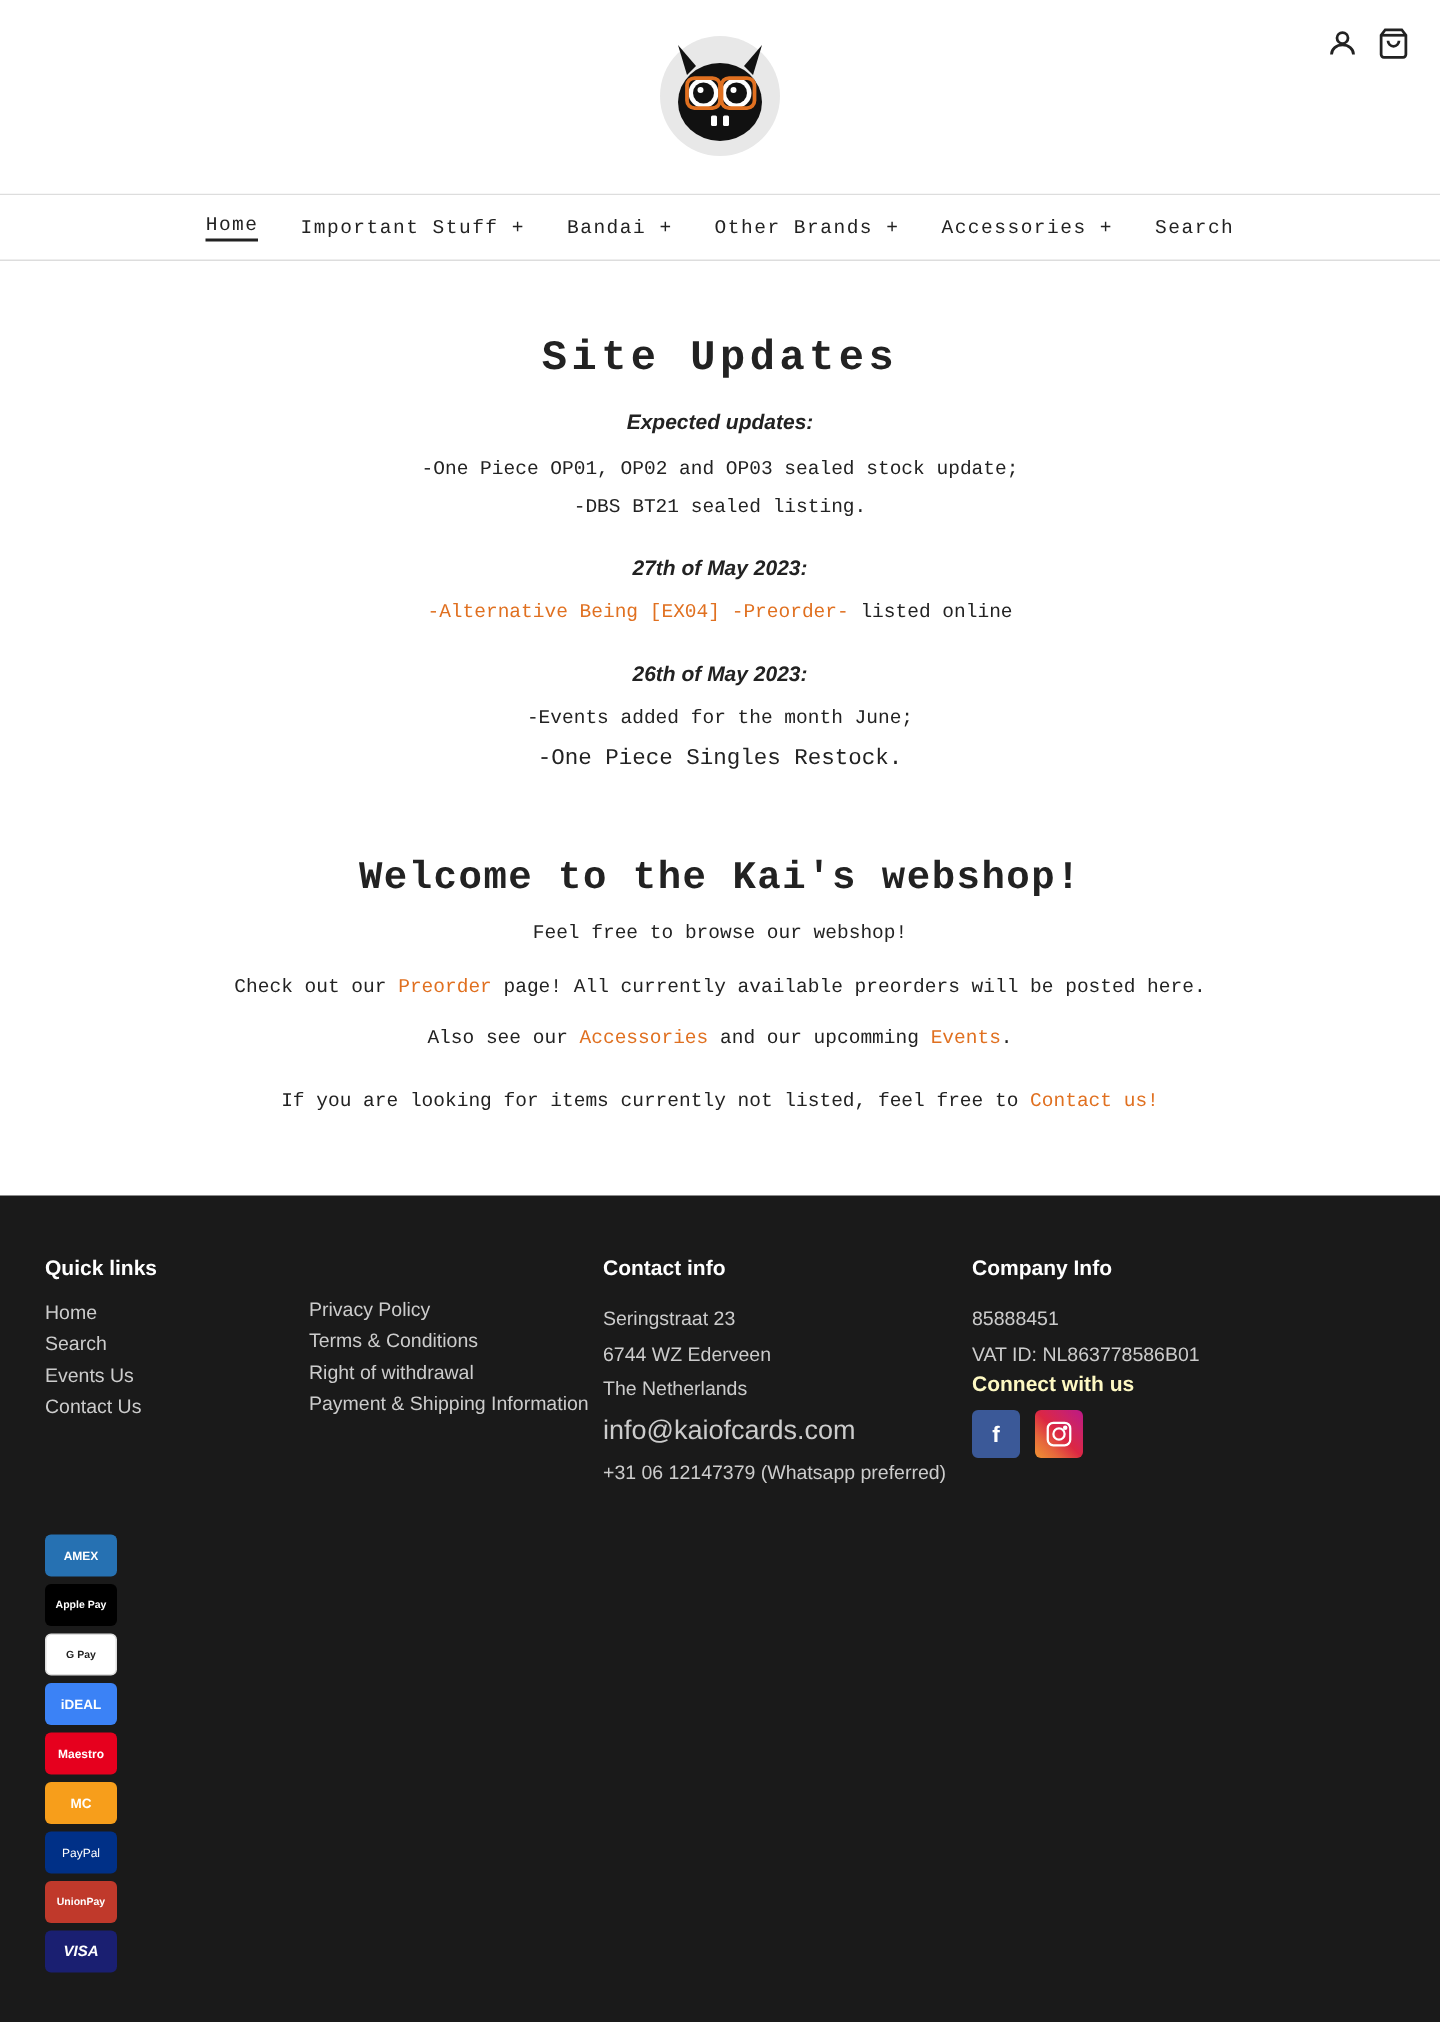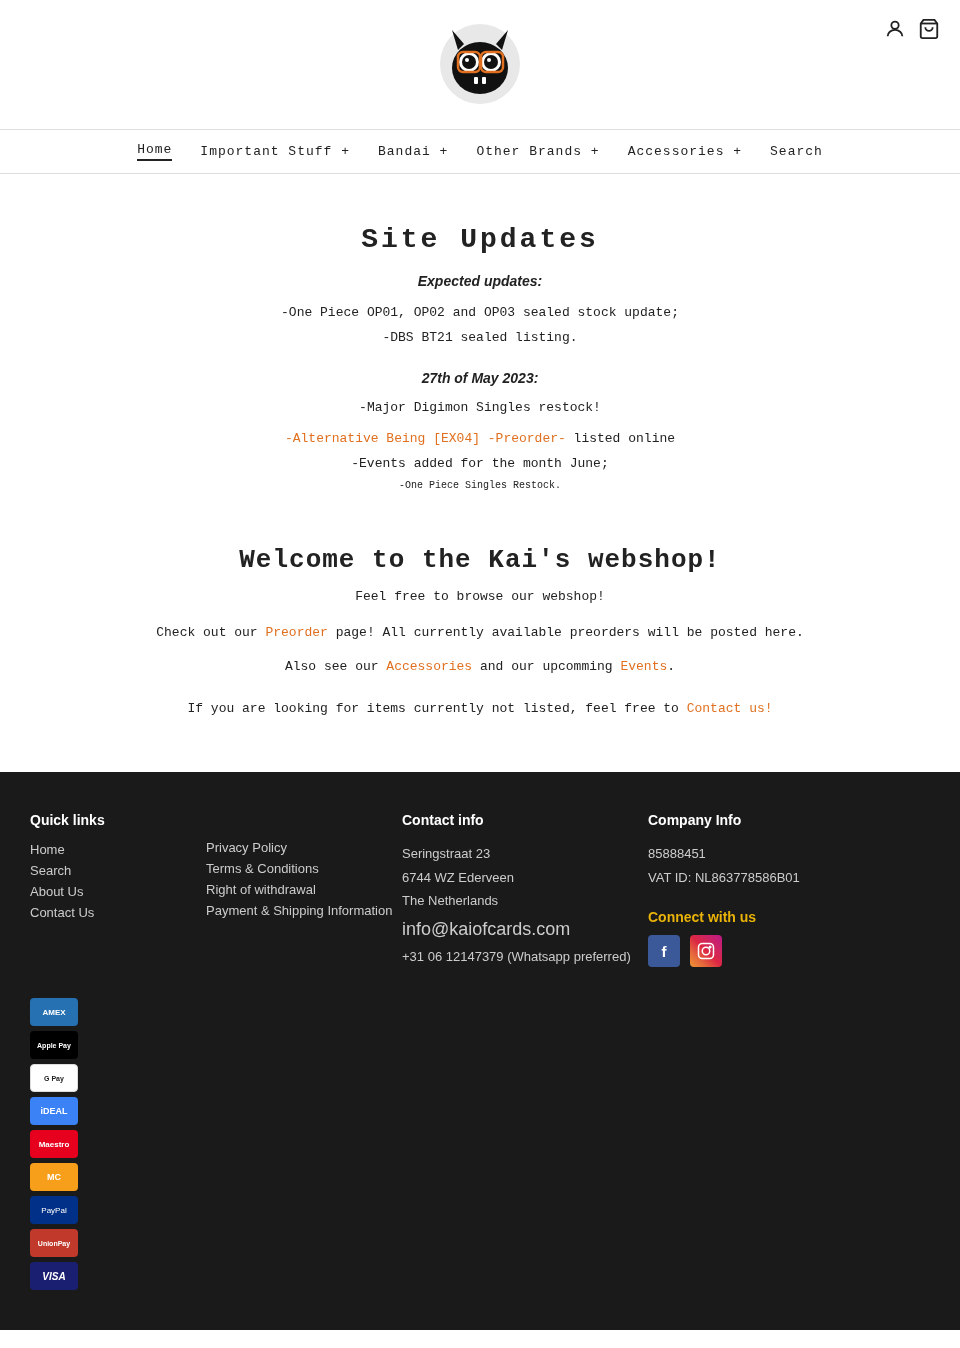--- a/index.html
+++ b/index.html
@@ -67,27 +67,27 @@
   <h1 style="font-family:'Courier New',monospace; font-size:28px; font-weight:bold; letter-spacing:3px; margin-bottom:18px;">Site Updates</h1>
 
   <p style="font-weight:bold; font-style:italic; font-size:14px; margin-bottom:12px;">Expected updates:</p>
 
   <div>
     <p style="font-family:'Courier New',monospace; font-size:13px; line-height:1.9;">-One Piece OP01, OP02 and OP03 sealed stock update;</p>
     <p style="font-family:'Courier New',monospace; font-size:13px; line-height:1.9;">-DBS BT21 sealed listing.</p>
   </div>
 
   <p style="font-weight:bold; font-style:italic; font-size:14px; margin:20px 0 10px;">27th of May 2023:</p>
-  <p style="font-family:'Courier New',monospace; font-size:13px; line-height:1.9; margin-bottom:6px;">-Major Digimon Singles restock!</p>
   <p style="font-family:'Courier New',monospace; font-size:13px; line-height:1.9;">
     <a style="color:#e07020; text-decoration:none;">-Alternative Being [EX04] -Preorder-</a><span> listed online</span>
   </p>
 
+  <p style="font-weight:bold; font-style:italic; font-size:14px; margin:20px 0 10px;">26th of May 2023:</p>
   <p style="font-family:'Courier New',monospace; font-size:13px; line-height:1.9;">-Events added for the month June;</p>
-  <p style="font-family:'Courier New',monospace; font-size:10px; line-height:1.9;">-One Piece Singles Restock.</p>
+  <p style="font-family:'Courier New',monospace; font-size:15px; line-height:1.9;">-One Piece Singles Restock.</p>
 
   <div style="margin:50px 0 40px;"></div>
 
   <h2 style="font-family:'Courier New',monospace; font-size:26px; font-weight:bold; letter-spacing:1px; margin-bottom:14px;">Welcome to the Kai's webshop!</h2>
   <p style="font-family:'Courier New',monospace; font-size:13px; margin-bottom:16px;">Feel free to browse our webshop!</p>
 
   <p style="font-family:'Courier New',monospace; font-size:13px; line-height:2; margin-bottom:8px;">
     <span>Check out our </span><a style="color:#e07020; text-decoration:none;">Preorder</a><span> page! All currently available preorders will be posted here.</span>
   </p>
 
@@ -102,21 +102,21 @@
 </main>
 
 <footer style="background:#1a1a1a; color:#ccc; padding:40px 30px 20px;">
 
   <div style="display:grid; grid-template-columns:170px 190px 240px 1fr; gap:6px; margin-bottom:30px;">
 
     <div>
       <div style="font-size:14px; font-weight:bold; color:#fff; margin-bottom:14px;">Quick links</div>
       <a style="display:block; font-size:13px; color:#ccc; text-decoration:none; margin-bottom:6px;">Home</a>
       <a style="display:block; font-size:13px; color:#ccc; text-decoration:none; margin-bottom:6px;">Search</a>
-      <a style="display:block; font-size:13px; color:#ccc; text-decoration:none; margin-bottom:6px;">About Us</a>
+      <a style="display:block; font-size:13px; color:#ccc; text-decoration:none; margin-bottom:6px;">Events Us</a>
       <a style="display:block; font-size:13px; color:#ccc; text-decoration:none; margin-bottom:6px;">Contact Us</a>
     </div>
 
     <div>
       <div style="height:28px;"></div>
       <a style="display:block; font-size:13px; color:#ccc; text-decoration:none; margin-bottom:6px;">Privacy Policy</a>
       <a style="display:block; font-size:13px; color:#ccc; text-decoration:none; margin-bottom:6px;">Terms &amp; Conditions</a>
       <a style="display:block; font-size:13px; color:#ccc; text-decoration:none; margin-bottom:6px;">Right of withdrawal</a>
       <a style="display:block; font-size:13px; color:#ccc; text-decoration:none; margin-bottom:6px;">Payment &amp; Shipping Information</a>
     </div>
@@ -128,21 +128,21 @@
       <p style="font-size:13px; color:#ccc; line-height:1.8;">The Netherlands</p>
       <p style="font-size:18px; color:#ccc; line-height:1.8;">info@kaiofcards.com</p>
       <p style="font-size:13px; color:#ccc; line-height:1.8;">+31 06 12147379 (Whatsapp preferred)</p>
     </div>
 
     <div>
       <div style="font-size:14px; font-weight:bold; color:#fff; margin-bottom:14px;">Company Info</div>
       <p style="font-size:13px; color:#ccc; line-height:1.8;">85888451</p>
       <p style="font-size:13px; color:#ccc; line-height:1.8; ">VAT ID: NL863778586B01</p>
 
-      <div style="font-size:14px; font-weight:bold; color:#eab308; margin-bottom:10px;margin-top:20px;">Connect with us</div>
+      <div style="font-size:14px; font-weight:bold; color:#fef9c3; margin-bottom:10px;">Connect with us</div>
       <div style="display:flex; gap:10px;">
         <div style="width:32px; height:32px; background:#3b5998; border-radius:4px; display:flex; align-items:center; justify-content:center; color:#fff; font-size:15px; font-weight:bold; cursor:pointer;">f</div>
         <div style="width:32px; height:32px; background:linear-gradient(45deg,#f09433,#e6683c,#dc2743,#cc2366,#bc1888); border-radius:4px; display:flex; align-items:center; justify-content:center; color:#fff; font-size:14px; cursor:pointer;">
           <svg width="18" height="18" viewBox="0 0 24 24" fill="none" stroke="#fff" stroke-width="2">
               <rect x="2" y="2" width="20" height="20" rx="5"></rect>
               <circle cx="12" cy="12" r="5"></circle>
               <circle cx="17.5" cy="6.5" r="1" fill="#fff"></circle>
             </svg>
         </div>
       </div>

